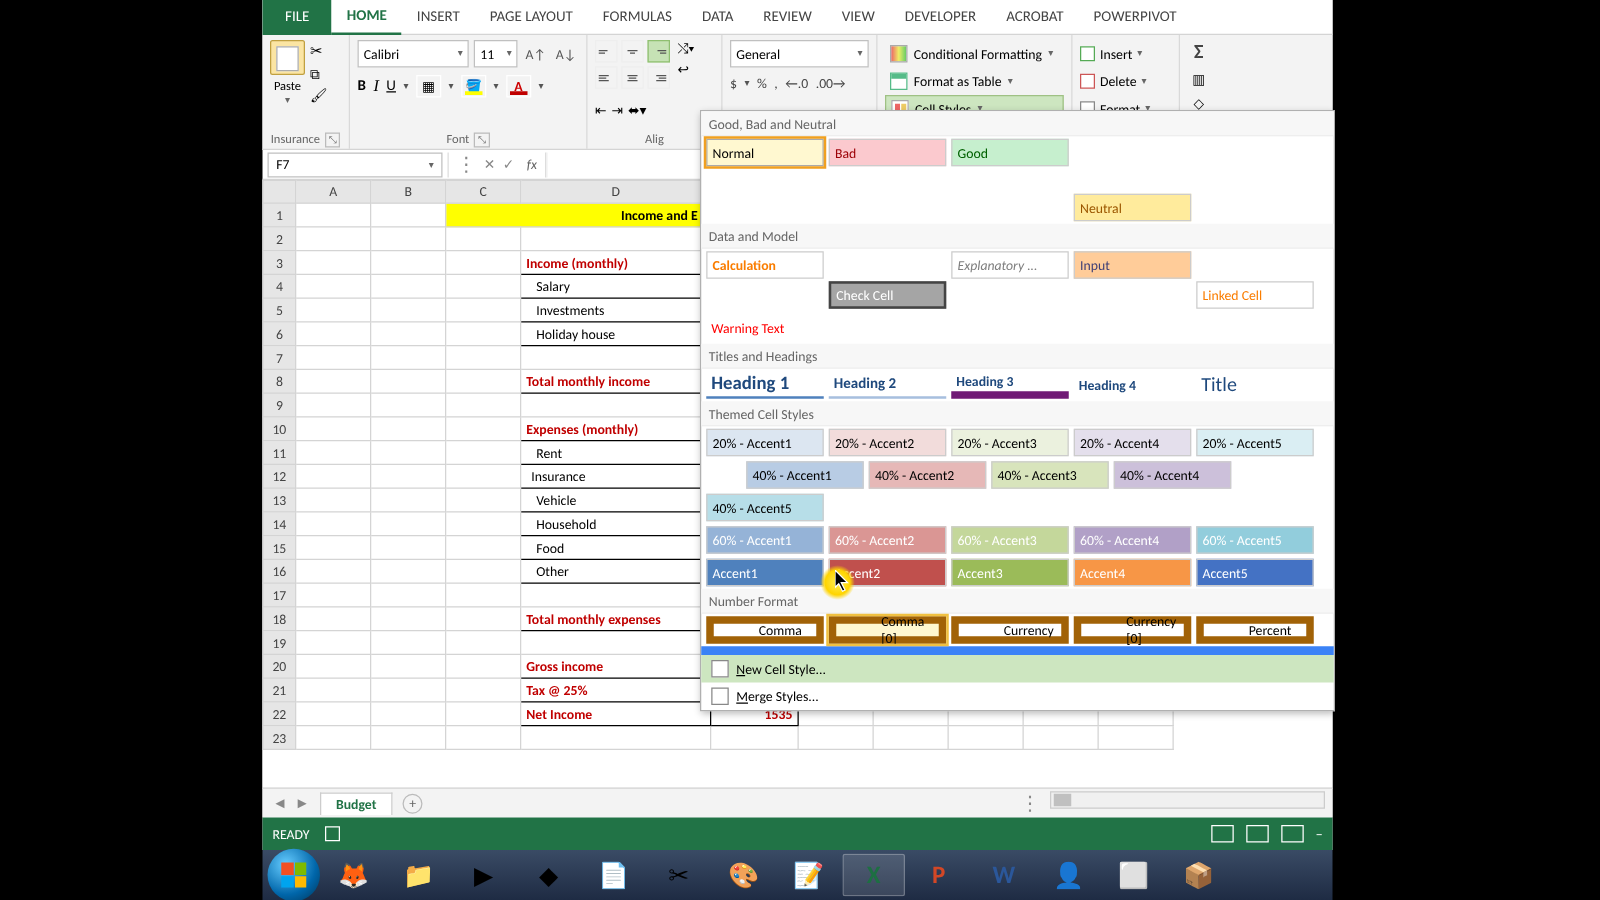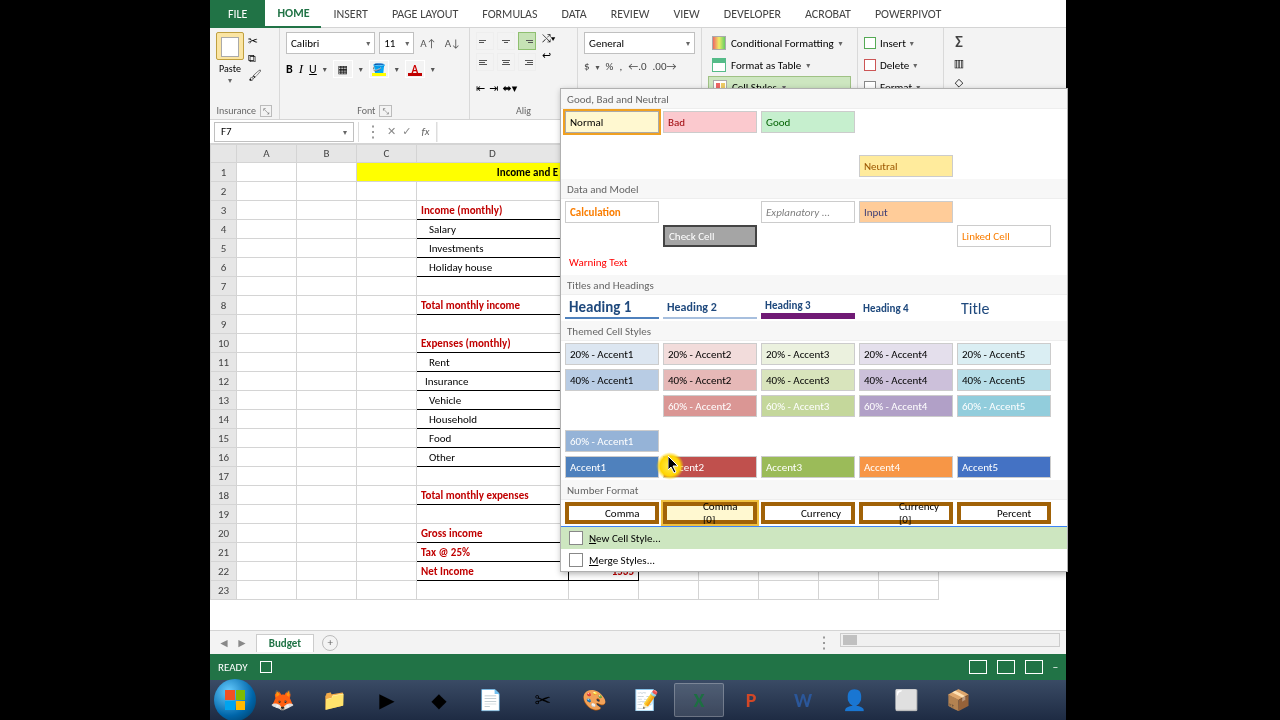--- a/index.html
+++ b/index.html
@@ -123,29 +123,29 @@
   .swatch.explan { font-style:italic; color:#7f7f7f; }
   .swatch.input { background:#ffcc99; color:#3f3f76; }
   .swatch.linked { color:#fa7d00;margin-top:24px; }
   .swatch.warn { color:#ff0000; }
   .swatch.h1 { font-size:15px; font-weight:bold; color:#1f497d; border:none; border-bottom:2px solid #4f81bd; }
   .swatch.h2 { font-size:12px; font-weight:bold; color:#1f497d; border:none; border-bottom:2px solid #a7bfde; }
   .swatch.h3 { font-size:11px; font-weight:bold; color:#1f497d; border:none; border-bottom:6px solid #701a75; }
   .swatch.h4 { font-size:11px; font-weight:bold; color:#1f497d; border:none; }
   .swatch.title { font-size:16px; color:#1f497d; border:none; }
   .a1-20 { background:#dce6f1; } .a2-20 { background:#f2dcdb; } .a3-20 { background:#ebf1de; } .a4-20 { background:#e4dfec; } .a5-20 { background:#daeef3; }
-  .a1-40 { background:#b8cce4; } .a2-40 { background:#e6b8b7; } .a3-40 { background:#d8e4bc; } .a4-40 { background:#ccc0da; } .a5-40 { background:#b7dee8; }
-  .a1-60 { background:#95b3d7; color:#fff;margin-top:35px;} .a2-60 { background:#da9694; color:#fff;} .a3-60 { background:#c4d79b; color:#fff;} .a4-60 { background:#b1a0c7; color:#fff;} .a5-60 { background:#92cddc; color:#fff;}
+  .a1-40 { background:#b8cce4;margin-left:32px; } .a2-40 { background:#e6b8b7; } .a3-40 { background:#d8e4bc; } .a4-40 { background:#ccc0da; } .a5-40 { background:#b7dee8; }
+  .a1-60 { background:#95b3d7; color:#fff;} .a2-60 { background:#da9694; color:#fff;} .a3-60 { background:#c4d79b; color:#fff;} .a4-60 { background:#b1a0c7; color:#fff;} .a5-60 { background:#92cddc; color:#fff;}
   .a1 { background:#4f81bd; color:#fff; } .a2 { background:#c0504d; color:#fff; } .a3 { background:#9bbb59; color:#fff; } .a4 { background:#f79646; color:#fff; } .a5 { background:#4472c4; color:#fff; }
-  .gal-footer { border-top:1px solid #3b82f6; }
+  .gal-footer { border-top:7px solid #3b82f6; }
   .gal-action { padding:4px 8px; display:flex; align-items:center; gap:6px; }
   .gal-action.hover { background:#cde6c0; }
   .gal-action .u { text-decoration:underline; }
   .gal-icon { width:14px; height:14px; border:1px solid #888; background:#fff; display:inline-block; position:relative; }
-  .sw-number { border:4px solid #a16207;padding-left:36px; }
+  .sw-number { border:6px solid #a16207;padding-left:36px; }
 
   
   .cursor-glow { position:absolute; width:28px; height:28px; border-radius:50%; background:radial-gradient(circle,#ffee55 0%,#ffd400 50%,rgba(255,221,0,0) 70%); pointer-events:none; }
   .cursor-arrow { position:absolute; width:12px; height:18px; pointer-events:none; }
   .taskbar-full { position:absolute; left:210px; top:680px; width:856px; height:40px; background:linear-gradient(#3a4b65,#1e2b43); display:flex; align-items:center; padding:0 4px; gap:2px; }
   .tb-item { width:50px; height:34px; border-radius:2px; display:flex; align-items:center; justify-content:center; font-size:20px; }
   .tb-item.active { background:rgba(255,255,255,0.12); box-shadow:inset 0 0 0 1px rgba(255,255,255,0.25); }
   .start-orb { width:42px; height:42px; border-radius:50%; background:radial-gradient(circle at 35% 30%,#6cf,#06a 60%,#035); display:flex; align-items:center; justify-content:center; }
   .win-flag { width:20px; height:20px; display:grid; grid-template-columns:1fr 1fr; grid-template-rows:1fr 1fr; gap:1px; }
   .wf1{background:#f25022;} .wf2{background:#7fba00;} .wf3{background:#00a4ef;} .wf4{background:#ffb900;}

